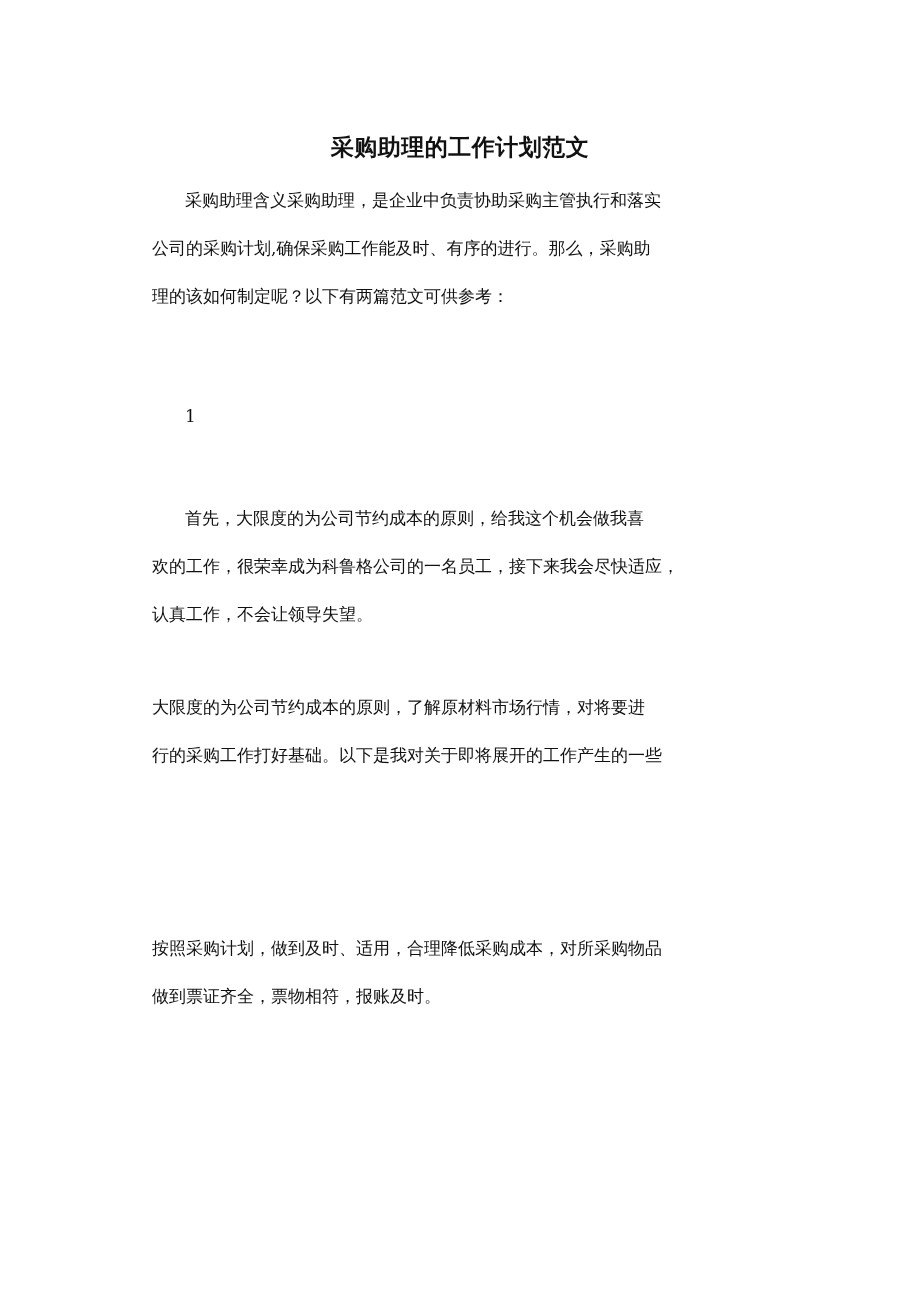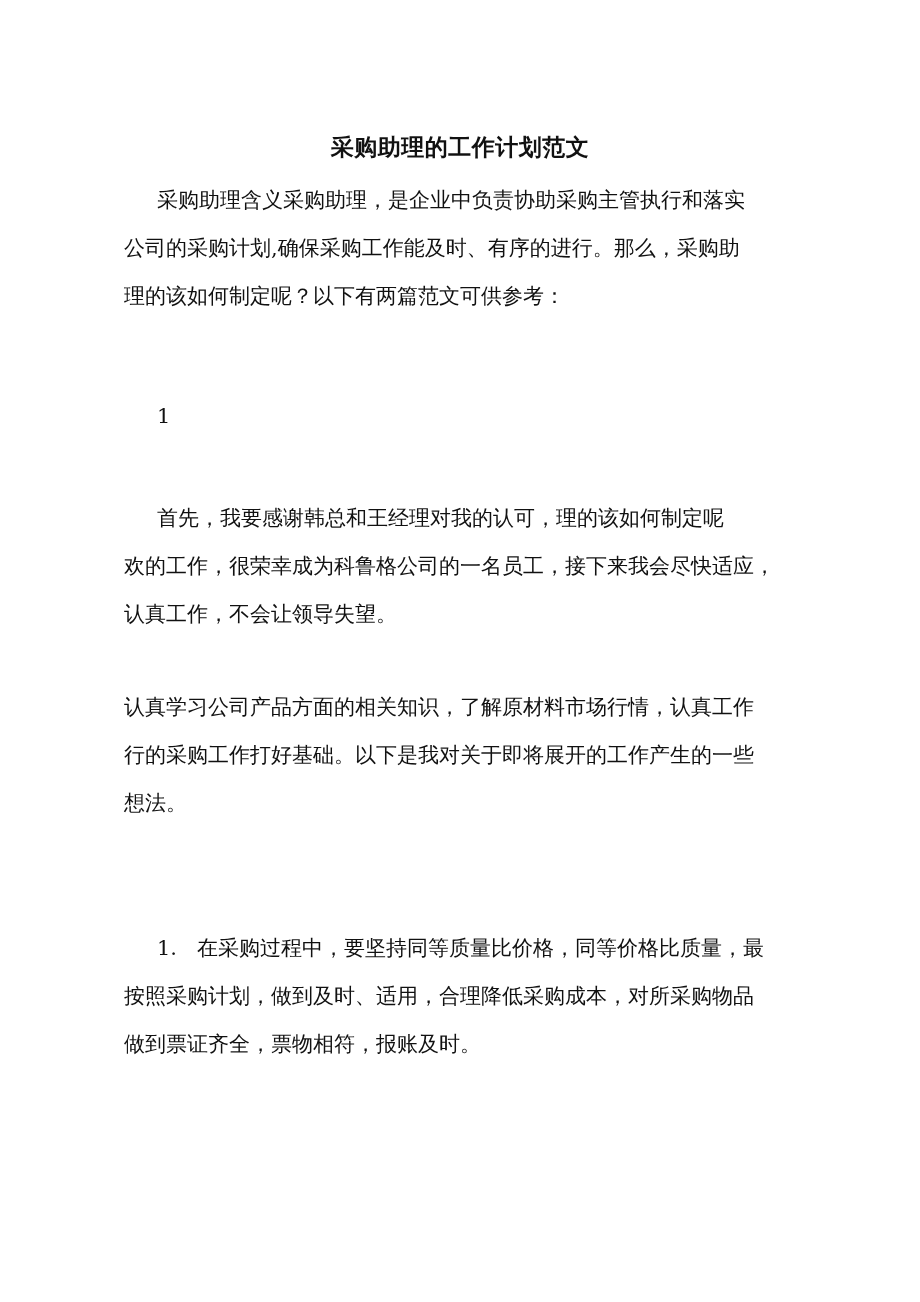--- a/index.html
+++ b/index.html
@@ -1,50 +1,48 @@
 <!DOCTYPE html>
 <html><head>
   <meta charset="utf-8">
   <style>
     html, body { margin: 0; padding: 0; background: #ffffff; }
     body { width: 920px; height: 1302px; position: relative; overflow: hidden;
       font-family: "DejaVu Serif", "Liberation Serif", serif; color: #111111; }
     .page { position: absolute; left: 0; top: 0; width: 740px; height: 1302px; margin-top: 32px; }
     .title { position: absolute; left: 0; width: 920px; top: 99px; text-align: center;
       font-size: 23px; font-weight: bold; letter-spacing: 0.5px; line-height: 32px; }
-    .para { position: absolute; left: 124px; width: 680px; font-size: 21px; }
+    .para { position: absolute; left: 152px; width: 680px; font-size: 17px; }
     .line { display: block; height: 48px; line-height: 34px; white-space: nowrap; }
     .indent { padding-left: 33px; }
   </style>
 </head>
 <body>
 
 <div class="page">
   <div class="title">采购助理的工作计划范文</div>
 
   <div class="para" style="top:151px;">
     <span class="line indent">采购助理含义采购助理，是企业中负责协助采购主管执行和落实</span>
     <span class="line">公司的采购计划,确保采购工作能及时、有序的进行。那么，采购助</span>
     <span class="line">理的该如何制定呢？以下有两篇范文可供参考：</span>
   </div>
 
   <div class="para" style="top:367px;">
     <span class="line indent">1</span>
   </div>
 
   <div class="para" style="top:469px;">
-    <span class="line indent">首先，我要感谢韩总和王经理对我的认可，理的该如何制定呢</span>
+    <span class="line indent">首先，大限度的为公司节约成本的原则，给我这个机会做我喜</span>
     <span class="line">欢的工作，很荣幸成为科鲁格公司的一名员工，接下来我会尽快适应，</span>
     <span class="line">认真工作，不会让领导失望。</span>
   </div>
 
   <div class="para" style="top:658px;">
-    <span class="line">认真学习公司产品方面的相关知识，了解原材料市场行情，认真工作</span>
+    <span class="line">大限度的为公司节约成本的原则，了解原材料市场行情，对将要进</span>
     <span class="line">行的采购工作打好基础。以下是我对关于即将展开的工作产生的一些</span>
-    <span class="line">想法。</span>
   </div>
 
   <div class="para" style="top:899px;">
-    <span class="line indent" style="white-space:pre;">1.   在采购过程中，要坚持同等质量比价格，同等价格比质量，最</span>
     <span class="line">按照采购计划，做到及时、适用，合理降低采购成本，对所采购物品</span>
     <span class="line">做到票证齐全，票物相符，报账及时。</span>
   </div>
 </div>
 
 </body></html>

